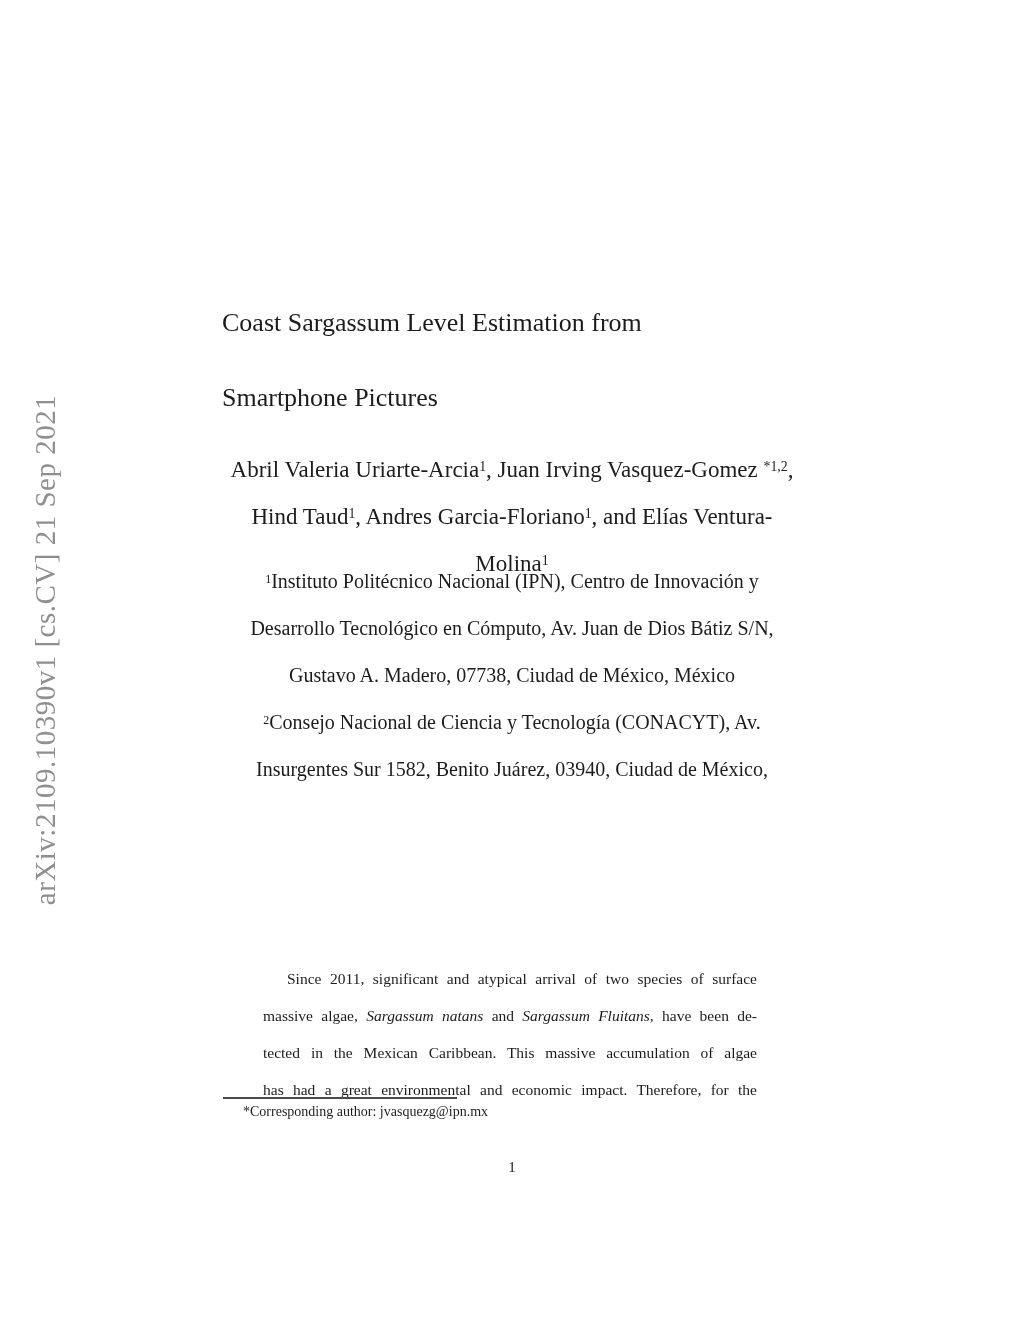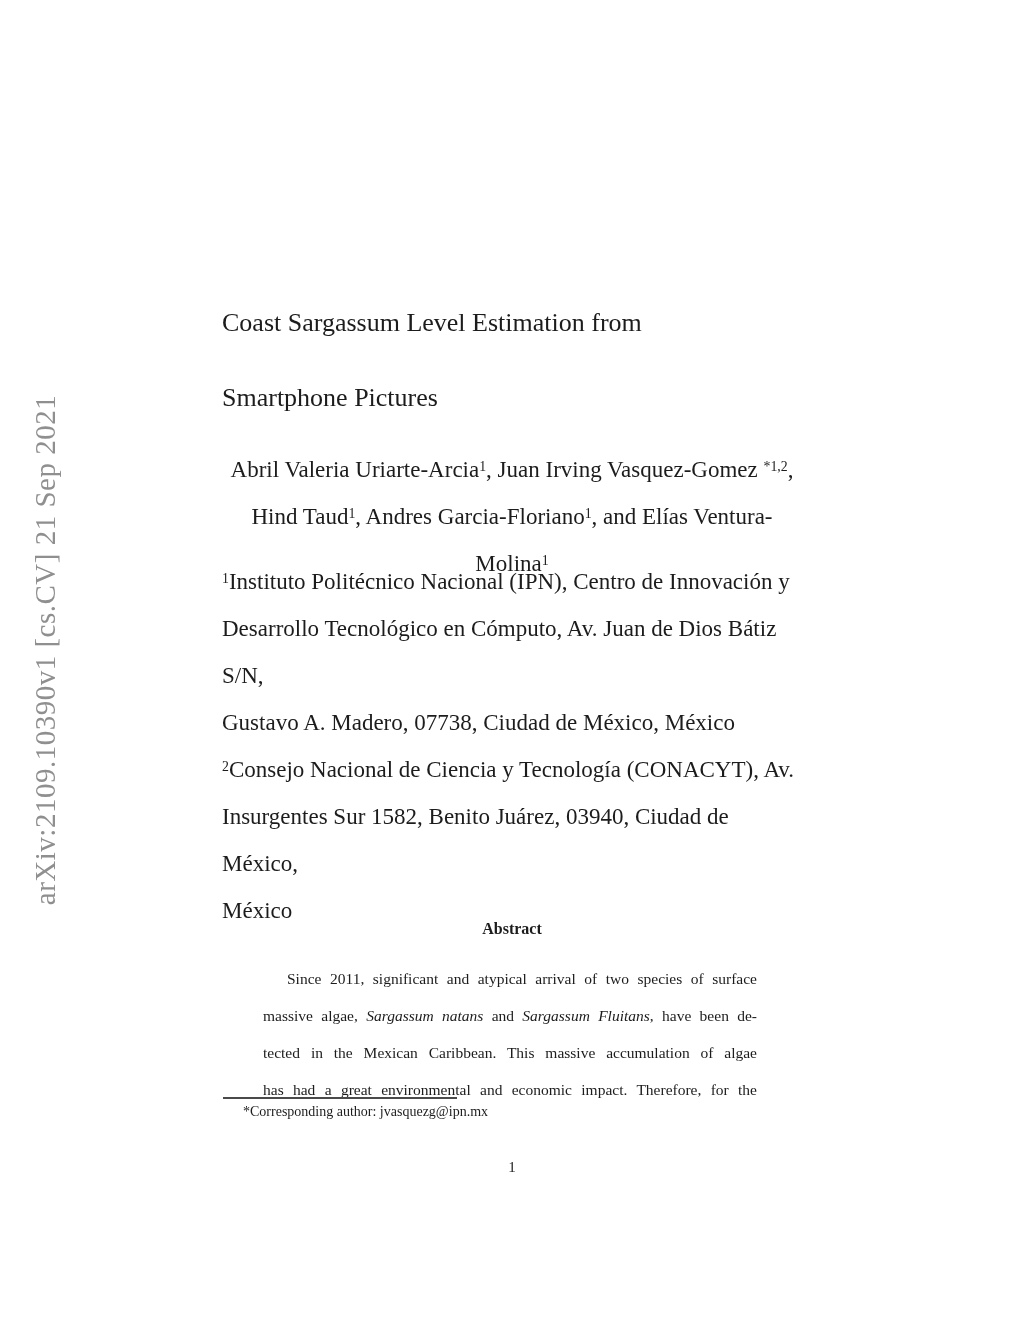--- a/index.html
+++ b/index.html
@@ -44,23 +44,23 @@
     width: 580px;
     font-size: 23px;
     line-height: 47px;
     text-align: center;
   }
   .affiliations-block {
     position: absolute;
     top: 558px;
     left: 222px;
     width: 580px;
-    font-size: 23px;
+    font-size: 20px;
     line-height: 47px;
-    text-align: left;
+    text-align: center;
   }
   .abstract-heading {
     position: absolute;
     top: 917px;
     left: 222px;
     width: 580px;
     font-size: 16px;
     line-height: 24px;
     font-weight: bold;
     text-align: center;
@@ -129,24 +129,22 @@
     <div class="author-line"><span>Abril Valeria Uriarte-Arcia</span><sup>1</sup><span>, Juan Irving Vasquez-Gomez </span><sup>*1,2</sup><span>,</span></div>
     <div class="author-line"><span>Hind Taud</span><sup>1</sup><span>, Andres Garcia-Floriano</span><sup>1</sup><span>, and Elías Ventura-Molina</span><sup>1</sup></div>
   </div>
 
   <div class="affiliations-block">
     <div class="affiliation-line"><sup>1</sup><span>Instituto Politécnico Nacional (IPN), Centro de Innovación y</span></div>
     <div class="affiliation-line"><span>Desarrollo Tecnológico en Cómputo, Av. Juan de Dios Bátiz S/N,</span></div>
     <div class="affiliation-line"><span>Gustavo A. Madero, 07738, Ciudad de México, México</span></div>
     <div class="affiliation-line"><sup>2</sup><span>Consejo Nacional de Ciencia y Tecnología (CONACYT), Av.</span></div>
     <div class="affiliation-line"><span>Insurgentes Sur 1582, Benito Juárez, 03940, Ciudad de México,</span></div>
-    <div class="affiliation-line"><span>México</span></div>
   </div>
 
-  <div class="abstract-heading">Abstract</div>
 
   <div class="abstract-body">
     <div class="abstract-line indent"><span>Since 2011, significant and atypical arrival of two species of surface</span></div>
     <div class="abstract-line"><span>massive algae, </span><span class="it">Sargassum natans</span><span> and </span><span class="it">Sargassum Fluitans</span><span>, have been de-</span></div>
     <div class="abstract-line"><span>tected in the Mexican Caribbean. This massive accumulation of algae</span></div>
     <div class="abstract-line"><span>has had a great environmental and economic impact. Therefore, for the</span></div>
   </div>
 
   <div class="footnote-rule"></div>
 

